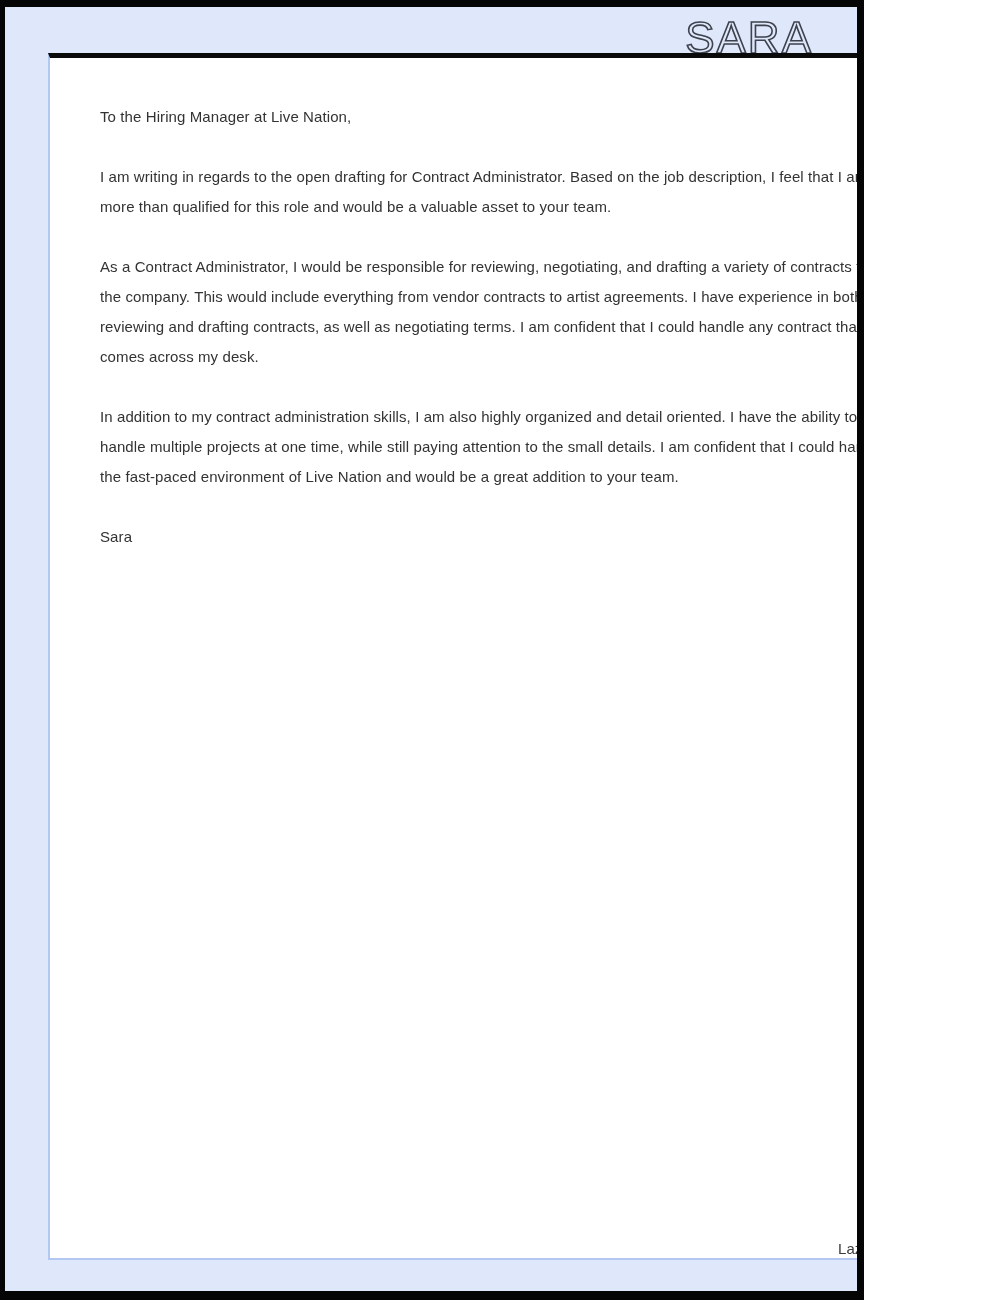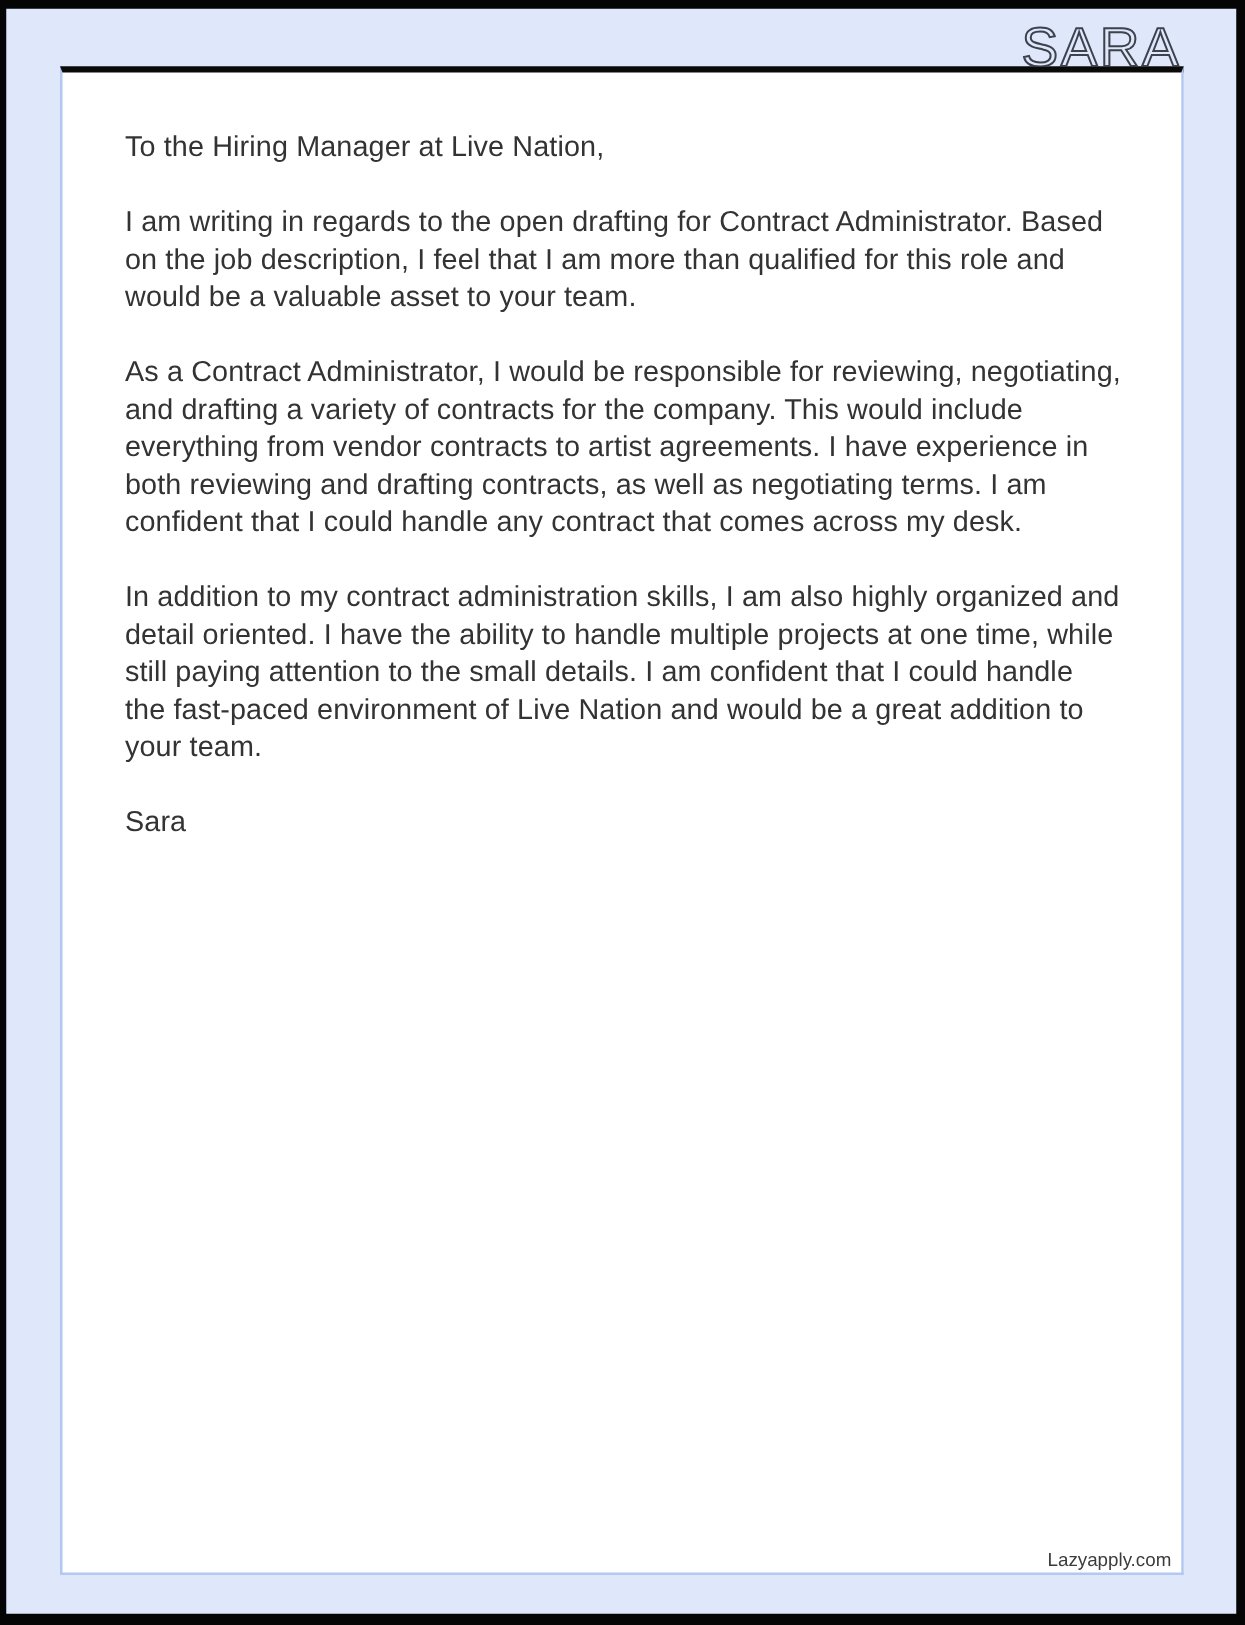--- a/index.html
+++ b/index.html
@@ -4,21 +4,21 @@
 <style>
   * { box-sizing: border-box; }
   html, body { margin: 0; padding: 0; }
   body {
     font-family: "Liberation Sans", sans-serif;
     width: 996px; height: 1300px;
     background: #ffffff;
   }
   .frame {
     position: relative;
-    width: 996px; height: 1300px;
+    width: 864px; height: 1300px;
     background: #dfe7fa;
     border-style: solid;
     border-color: #050505;
     border-width: 7px 7px 9px 5px;
     overflow: hidden;
   }
   .logo {
     position: absolute;
     top: 5px; right: 42px;
     width: 132px; height: 48px;
@@ -29,21 +29,21 @@
     width: 899px; height: 1207px;
     background: #ffffff;
     border: 2px solid #b3c8f0;
     border-top: 5px solid #0a0a0a;
   }
   .content {
     padding: 44px 48px 0 50px;
   }
   .content p {
     margin: 0 0 30px 0;
-    font-size: 23px;
+    font-size: 15px;
     line-height: 30px;
     color: #333333;
     letter-spacing: 0.1px;
   }
   .signature { margin-bottom: 10px !important; }
   .date {
     color: #1d82e8;
     font-size: 20px !important;
     cursor: pointer;
   }

